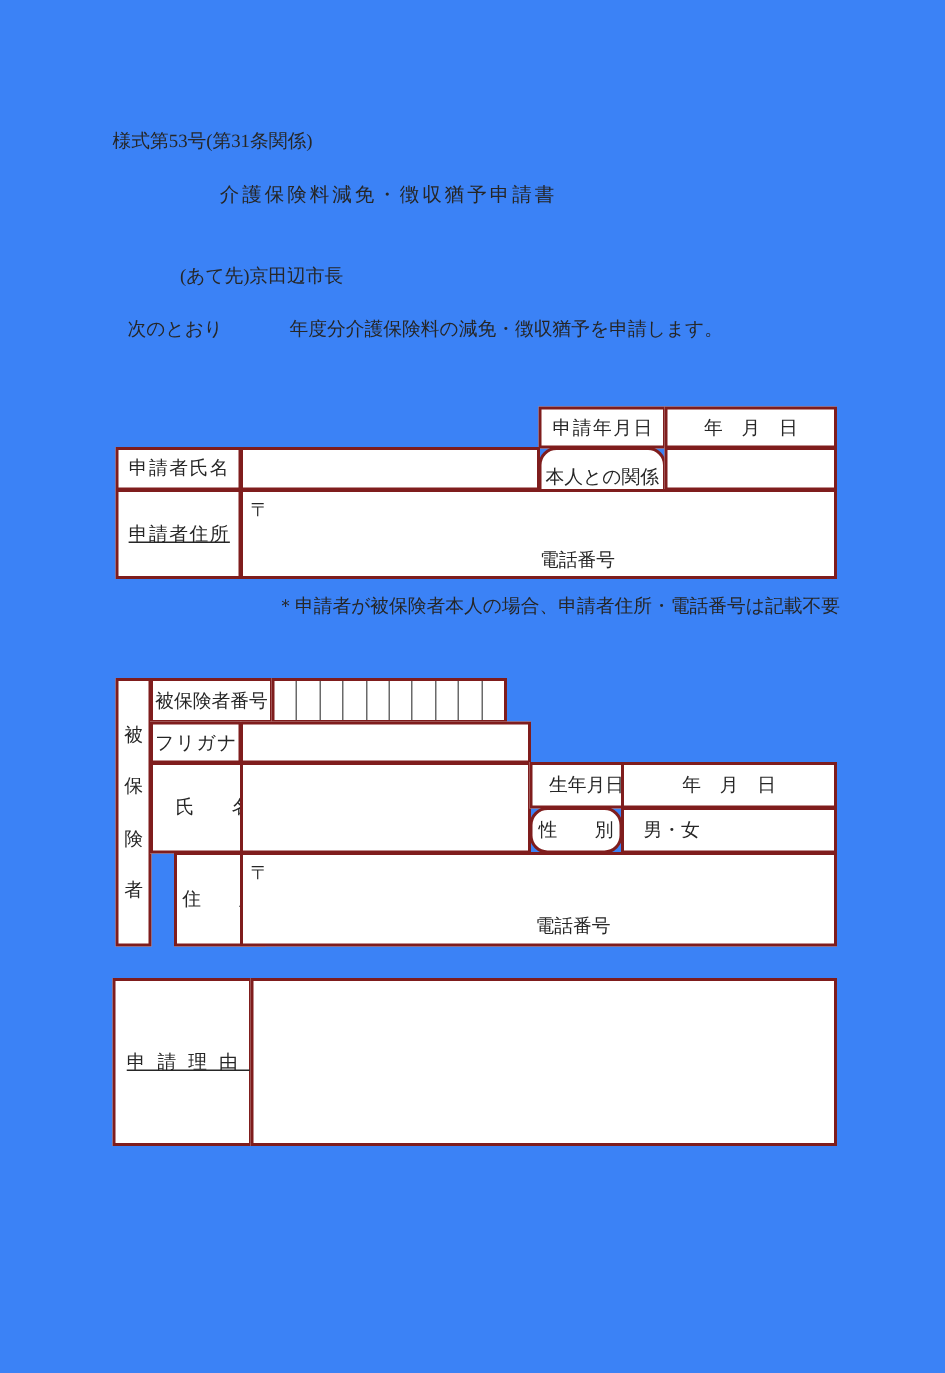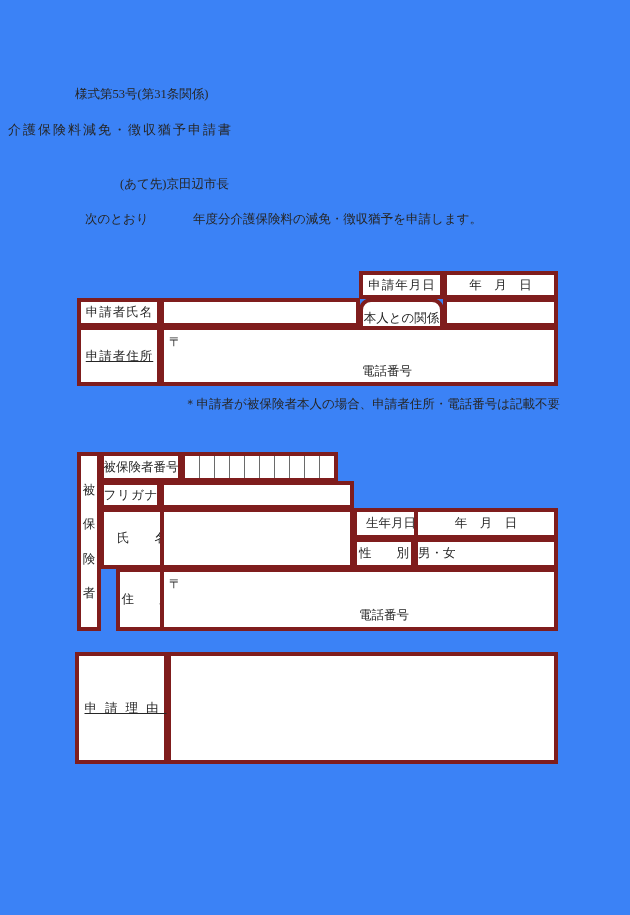--- a/index.html
+++ b/index.html
@@ -10,32 +10,33 @@
     background:#3b82f6;
     font-family:"Liberation Serif","DejaVu Serif",serif;
     color:#262626;
     font-size:12.5px;
     line-height:1.15;
   }
   .abs{position:absolute;white-space:pre;}
   .cell{
     position:absolute;
     box-sizing:border-box;
-    border:4px solid #7f1d1d;
+    border:2px solid #7f1d1d;
     display:flex;
     align-items:center;
     justify-content:center;
     background:#ffffff;
     white-space:pre;
     text-align:right;
   }
   .ls1{letter-spacing:1px;padding-left:1px;}
   .ls8{letter-spacing:8px;padding-left:8px;}
   .title{
     left:0;top:123px;width:510px;
+    text-align:center;
     font-size:13px;
     letter-spacing:2px;
     text-indent:8px;
   }
   .note{top:397px;right:70px;}
   
   .c-t1-date-l{left:359px;top:271px;width:85px;height:28px;}
   .c-t1-date-v{left:443px;top:271px;width:115px;height:28px;}
   .c-t1-name-l{left:77px;top:298px;width:84px;height:29px;}
   .c-t1-name-v{left:160px;top:298px;width:200px;height:29px;}
@@ -48,22 +49,22 @@
   .c-t2-num-l{left:100px;top:452px;width:82px;height:30px;}
   .c-t2-boxes{left:181px;top:452px;width:157px;height:30px;display:flex;align-items:stretch;justify-content:stretch;padding:0;}
   .numbox{flex:1;border-left:1px solid #6a6a6a;}
   .numbox:first-child{border-left:none;}
   .c-t2-furi-l{left:100px;top:481px;width:61px;height:28px;letter-spacing:1px;padding-left:1px;}
   .c-t2-furi-v{left:160px;top:481px;width:194px;height:28px;}
   .c-t2-name-l{left:100px;top:508px;width:84px;height:61px;}
   .c-t2-name-v{left:160px;top:508px;width:194px;height:61px;}
   .c-t2-birth-l{left:353px;top:508px;width:76px;height:31px;}
   .c-t2-birth-v{left:414px;top:508px;width:144px;height:31px;}
-  .c-t2-sex-l{left:353px;top:538px;width:62px;height:31px;}
-  .c-t2-sex-v{left:414px;top:538px;width:144px;height:31px;justify-content:flex-start;}
+  .c-t2-sex-l{left:353px;top:538px;width:62px;height:31px;border-radius:12px;}
+  .c-t2-sex-v{left:414px;top:538px;width:144px;height:31px;justify-content:flex-start;padding-left:13px;}
   .c-t2-addr-l{left:100px;top:568px;width:61px;height:63px;margin-left:16px;}
   .c-t2-addr-v{left:160px;top:568px;width:398px;height:63px;}
   
   .c-t3-l{left:75px;top:652px;width:93px;height:112px;text-decoration:underline;}
   .c-t3-v{left:167px;top:652px;width:391px;height:112px;}
   
   .postal{position:absolute;left:5px;top:5px;}
   .phone-t1{position:absolute;left:198px;bottom:4px;}
   .phone-t2{position:absolute;left:195px;bottom:5px;}
 </style>

